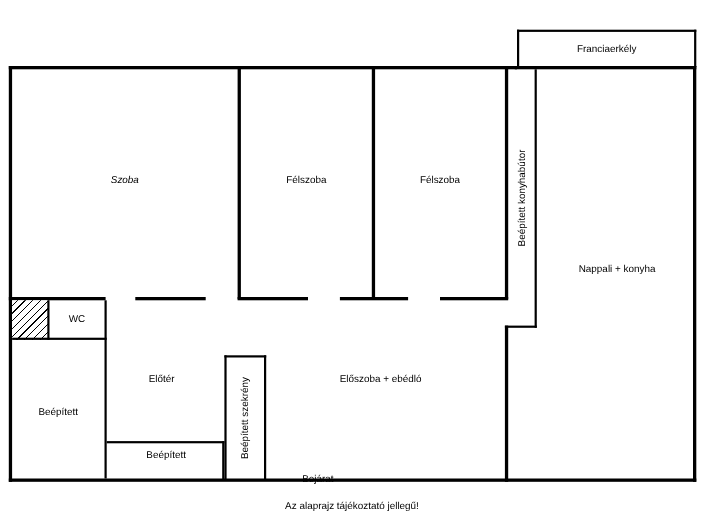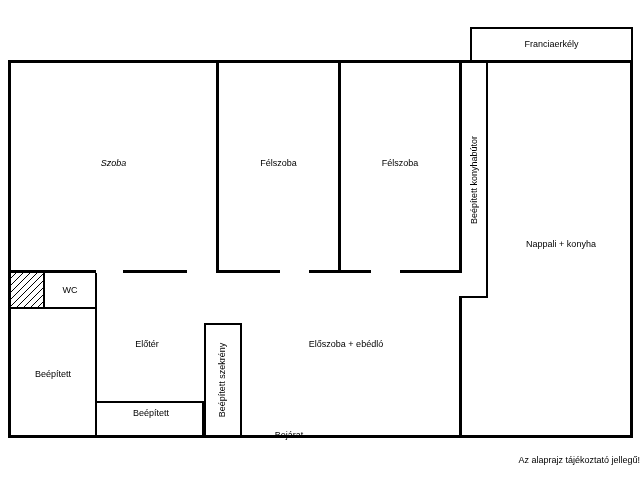--- a/index.html
+++ b/index.html
@@ -126,15 +126,15 @@
   <div class="room-label" style="left:244px; top:414px; width:90px;margin-top:16px;">Bejárat</div>
 
   <div class="room-label" style="left:11px; top:158px; width:205px;font-style:italic;">Szoba</div>
   <div class="room-label" style="left:219px; top:158px; width:119px;">Félszoba</div>
   <div class="room-label" style="left:341px; top:158px; width:118px;">Félszoba</div>
 
   <div class="rot-label" style="left:404px; top:175px; width:140px; text-align:center;">Beépített konyhabútor</div>
 
   <div class="room-label" style="left:490px; top:239px; width:142px;">Nappali + konyha</div>
 
-  <div class="caption" style="left:0; top:455px;text-align:right;">Az alaprajz tájékoztató jellegű!</div>
+  <div class="caption" style="left:0; top:455px;">Az alaprajz tájékoztató jellegű!</div>
 
 </div>
 
 </body></html>

